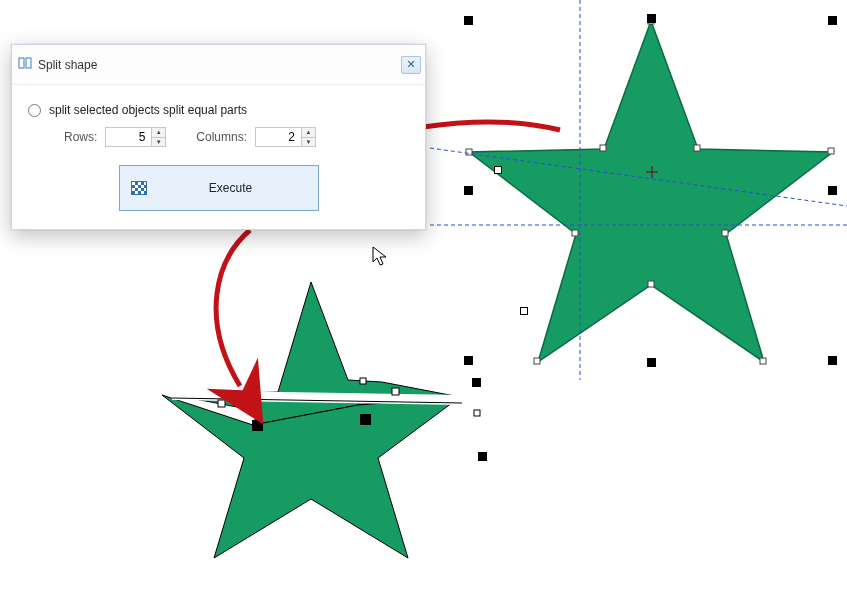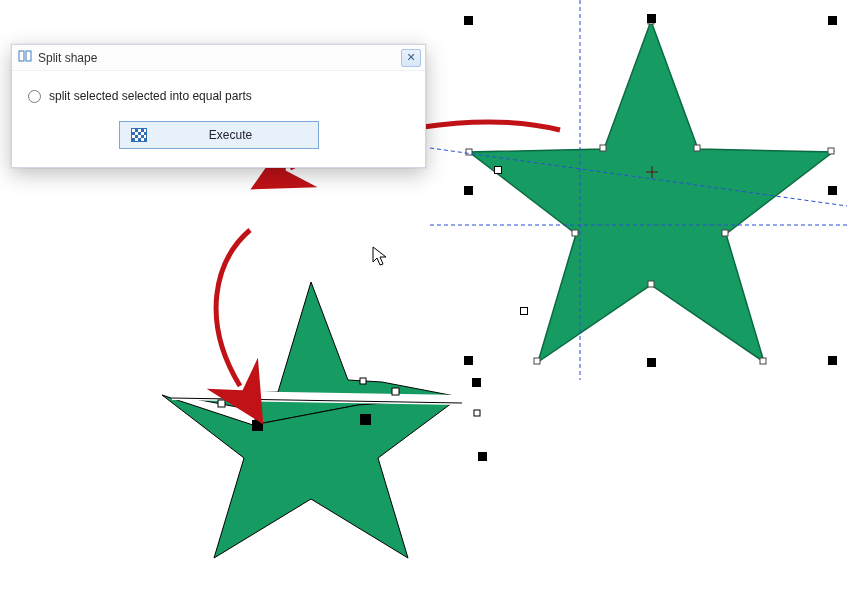--- a/index.html
+++ b/index.html
@@ -18,21 +18,21 @@
   .dialog {
     position: absolute;
     left: 11px; top: 44px;
     width: 415px;
     background: #fff;
     border: 1px solid #d0d7e2;
     box-shadow: 0 6px 20px rgba(0,0,0,.25), 0 0 0 1px rgba(0,0,0,.04);
     z-index: 50;
   }
   .titlebar {
-    height: 26px;
+    height: 40px;
     background: #fdfdfd;
     border-bottom: 1px solid #eef1f5;
     display: flex;
     align-items: center;
     gap: 6px;
     padding: 0 4px 0 6px;
   }
   .titlebar .title { flex: 1; font-size: 12px; color: #333; }
   .titlebar .close {
     width: 20px; height: 18px;
@@ -75,21 +75,21 @@
   .spinner {
     width: 15px; border: 1px solid #c8c8c8; display: flex; flex-direction: column;
   }
   .spinner div {
     flex: 1; display: flex; align-items: center; justify-content: center;
     font-size: 6px; color: #444; cursor: pointer; background:#f3f3f3;
   }
   .spinner div:first-child { border-bottom: 1px solid #c8c8c8; }
   .exec-row { display: flex; justify-content: center; margin-top: 18px; }
   .exec-btn {
-    width: 200px; height: 28px;
+    width: 200px; height: 46px;
     border: 1px solid #7aa9d8;
     background: #e6f1fb;
     display: flex; align-items: center; gap: 10px;
     padding: 0 12px; cursor: pointer;
     color: #223;
   }
   .exec-btn .flag { width:14px; height:12px; background:
     repeating-conic-gradient(#2e6fb7 0 25%, #fff 0 50%) 0 0/6px 6px;
     outline:1px solid #2e6fb7;
   }
@@ -190,21 +190,43 @@
           <rect x="1" y="2" width="5" height="10" fill="none" stroke="#3f7fbf"></rect>
           <rect x="8" y="2" width="5" height="10" fill="none" stroke="#3f7fbf"></rect>
         </svg>
     </span>
     <span class="title">Split shape</span>
     <div class="close">✕</div>
   </div>
   <div class="body">
     <div class="opt">
       <span class="radio"></span>
-      <span>split selected selected into equal parts</span>
+      <span>split selected objects split equal parts</span>
+    </div>
+    <div class="params">
+      <div class="param">
+        <span>Rows:</span>
+        <div class="numfield">
+          <input value="5" style="">
+          <div class="spinner">
+              <div>▲</div>
+              <div>▼</div>
+            </div>
+        </div>
+      </div>
+      <div class="param">
+        <span>Columns:</span>
+        <div class="numfield">
+          <input value="2" style="">
+          <div class="spinner">
+              <div>▲</div>
+              <div>▼</div>
+            </div>
+        </div>
+      </div>
     </div>
     <div class="exec-row">
       <div class="exec-btn">
         <span class="flag"></span>
         <span class="lbl">Execute</span>
       </div>
     </div>
   </div>
 </div>
 

